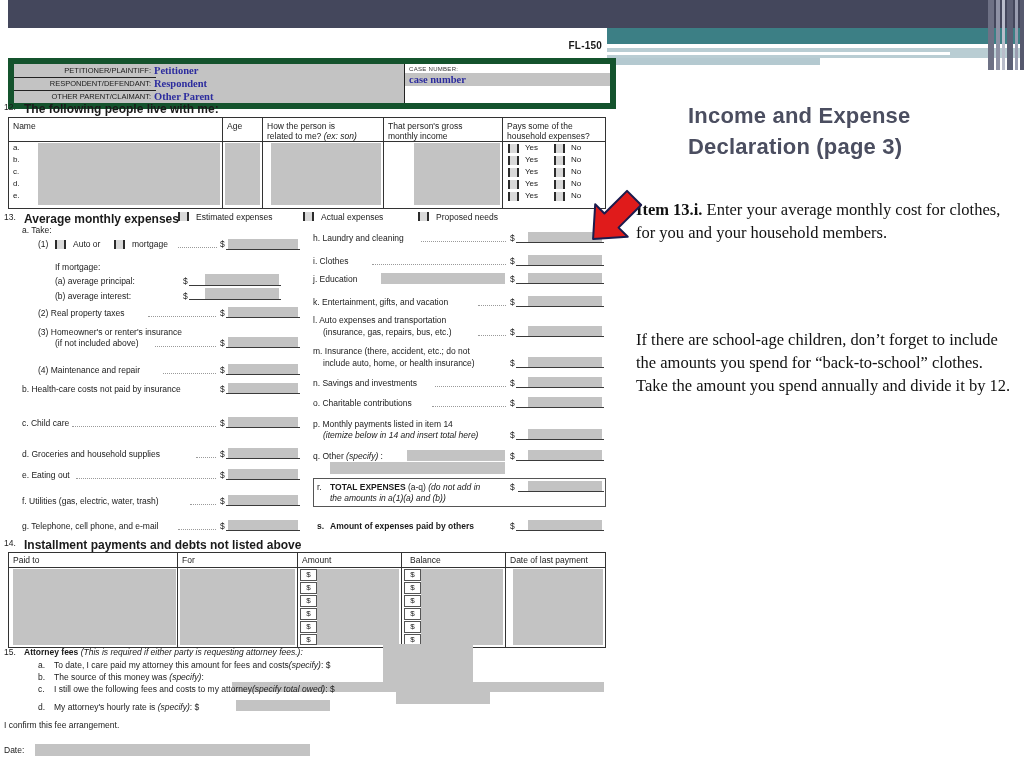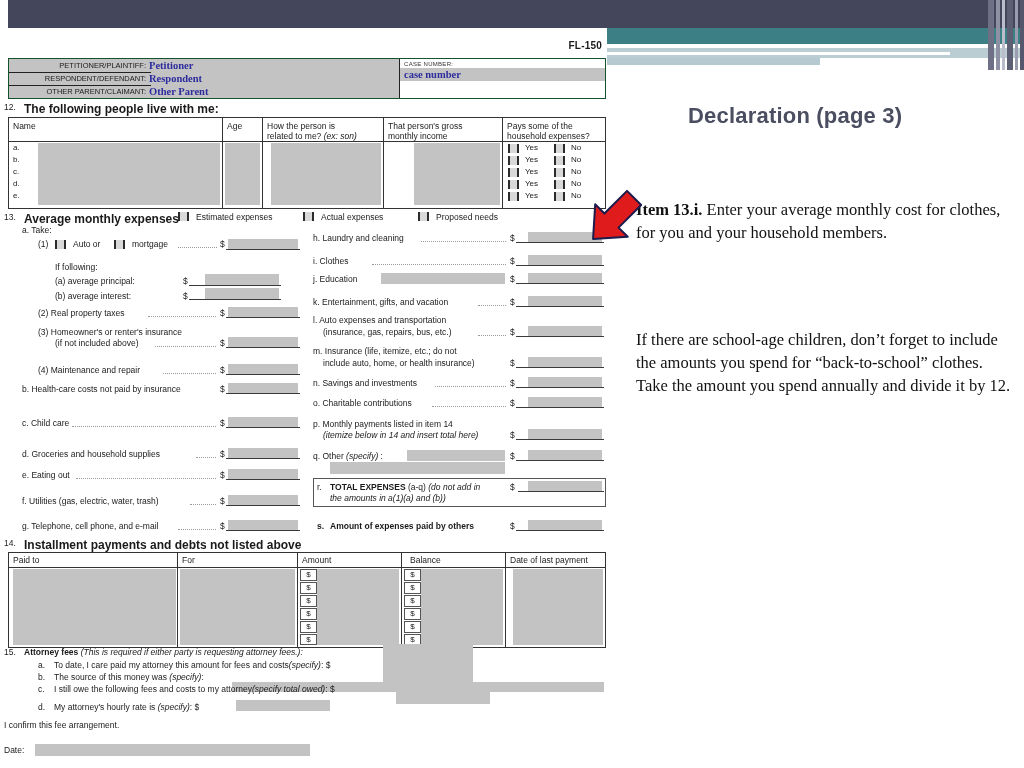--- a/index.html
+++ b/index.html
@@ -29,21 +29,21 @@
   .s3{left:1002px;width:3px;background:#babdcb;}
   .s4{left:1007px;width:6px;background:#5d6075;}
   .s5{left:1015px;width:3px;background:#9a9db0;}
   .s6{left:1020px;width:4px;background:#55586d;}
 
   
   #form{position:absolute;left:0;top:8px;width:612px;height:756px;color:#1a1a1a;margin-top:26px;}
   .fl150{position:absolute;right:10px;top:6px;font-size:10px;font-weight:bold;letter-spacing:.2px;}
 
   
-  #caption{position:absolute;left:8px;top:24px;width:596px;height:39px;border:1px solid #14532d;display:flex;}
+  #caption{position:absolute;left:8px;top:24px;width:596px;height:39px;border:6px solid #14532d;display:flex;}
   #party-box{width:390px;border-right:1px solid #222;background:#c3c3c3;position:relative;}
   .party-row{display:flex;align-items:center;height:13px;}
   .party-row + .party-row{border-top:0;}
   .party-lab{width:137px;text-align:right;font-size:7.5px;padding-right:3px;white-space:nowrap;}
   .party-val{font-family:"Liberation Serif",serif;font-weight:bold;font-size:10.5px;color:#2c2c9e;line-height:13px;}
   .hr-thin{position:absolute;left:0;top:13px;width:142px;height:1px;background:#222;}
   .hr-thin2{position:absolute;left:0;top:26px;width:142px;height:1px;background:#222;}
   #case-box{flex:1;position:relative;background:#ffffff;}
   .case-lab{font-size:6px;padding:2px 0 0 4px;color:#333;letter-spacing:.3px;}
   .case-val{font-family:"Liberation Serif",serif;font-weight:bold;font-size:10.5px;color:#2c2c9e;
@@ -280,21 +280,21 @@
       <i class="l"></i>
       <u></u>
       <i class="r"></i>
     </div>
   <div class="txt" style="left:132px;top:205px;">mortgage</div>
   <div class="dots" style="left:178px;top:213px;width:39px;"></div>
   <div class="dollar" style="left:220px;top:205px;">$</div>
   <div class="fill" style="left:228px;top:205px;width:70px;height:10px;"></div>
   <div class="uline" style="left:226px;top:215px;width:74px;"></div>
 
-  <div class="txt" style="left:55px;top:228px;">If following:</div>
+  <div class="txt" style="left:55px;top:228px;">If mortgage:</div>
   <div class="txt" style="left:55px;top:242px;">(a)   average principal:</div>
   <div class="dollar" style="left:183px;top:242px;">$</div>
   <div class="fill" style="left:205px;top:240px;width:74px;height:11px;"></div>
   <div class="uline" style="left:189px;top:251px;width:92px;"></div>
 
   <div class="txt" style="left:55px;top:257px;">(b)   average interest:</div>
   <div class="dollar" style="left:183px;top:257px;">$</div>
   <div class="fill" style="left:205px;top:254px;width:74px;height:11px;"></div>
   <div class="uline" style="left:189px;top:265px;width:92px;"></div>
 
@@ -376,21 +376,21 @@
   <div class="fill" style="left:528px;top:262px;width:74px;height:10px;"></div>
   <div class="uline" style="left:516px;top:272px;width:88px;"></div>
 
   <div class="txt" style="left:313px;top:281px;">l.   Auto expenses and transportation</div>
   <div class="txt" style="left:323px;top:293px;">(insurance, gas, repairs, bus, etc.)</div>
   <div class="dots" style="left:478px;top:301px;width:28px;"></div>
   <div class="dollar" style="left:510px;top:293px;">$</div>
   <div class="fill" style="left:528px;top:292px;width:74px;height:10px;"></div>
   <div class="uline" style="left:516px;top:302px;width:88px;"></div>
 
-  <div class="txt" style="left:313px;top:312px;">m. Insurance (life, itemize, etc.; do not</div>
+  <div class="txt" style="left:313px;top:312px;">m. Insurance (there, accident, etc.; do not</div>
   <div class="txt" style="left:323px;top:324px;">include auto, home, or health insurance)</div>
   <div class="dollar" style="left:510px;top:324px;">$</div>
   <div class="fill" style="left:528px;top:323px;width:74px;height:10px;"></div>
   <div class="uline" style="left:516px;top:333px;width:88px;"></div>
 
   <div class="txt" style="left:313px;top:344px;">n.  Savings and investments</div>
   <div class="dots" style="left:435px;top:352px;width:71px;"></div>
   <div class="dollar" style="left:510px;top:344px;">$</div>
   <div class="fill" style="left:528px;top:343px;width:74px;height:10px;"></div>
   <div class="uline" style="left:516px;top:353px;width:88px;"></div>
@@ -511,20 +511,21 @@
   <div class="fill" style="left:35px;top:710px;width:275px;height:12px;"></div>
 
   <div id="yellowbar"></div>
   <div class="txt" style="left:78px;top:750px;font-size:5.5px;letter-spacing:.2px;">(TYPE OR PRINT NAME OF ATTORNEY)</div>
   <div id="tri"></div>
   <div class="fill" style="left:325px;top:738px;width:279px;height:12px;"></div>
   <div class="txt" style="left:408px;top:750px;font-size:5.5px;letter-spacing:.2px;">(SIGNATURE OF ATTORNEY)</div>
 </div>
 
 <div id="title">
+  <div>Income and Expense</div>
   <div>Declaration (page 3)</div>
 </div>
 
 <div class="para" id="p1">
   <b>Item 13.i.</b><span>  Enter your average monthly cost for clothes, for you and your household members.</span>
 </div>
 
 <div class="para" id="p2">If there are school-age children, don’t forget to include the amounts you spend for “back-to-school” clothes.  Take the amount you spend annually and divide it by 12.</div>
 
 <svg id="arrow" width="70" height="70" viewBox="0 0 70 70">

